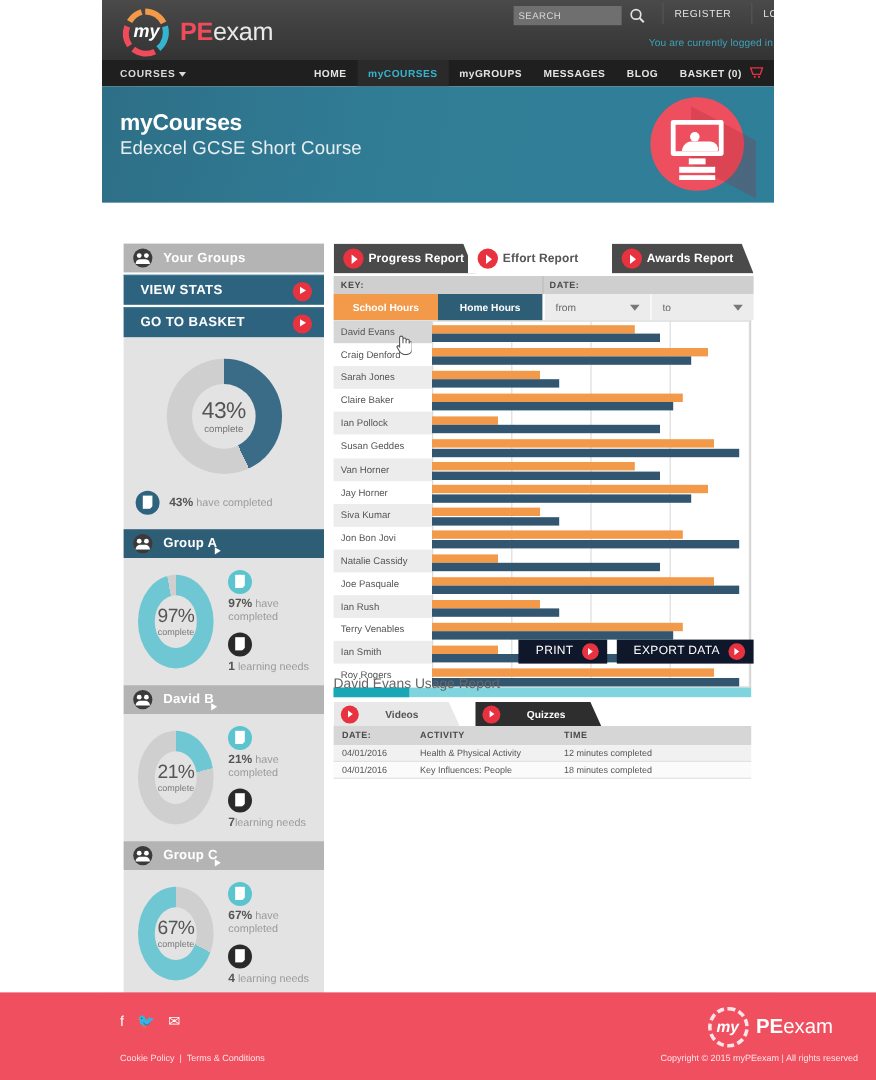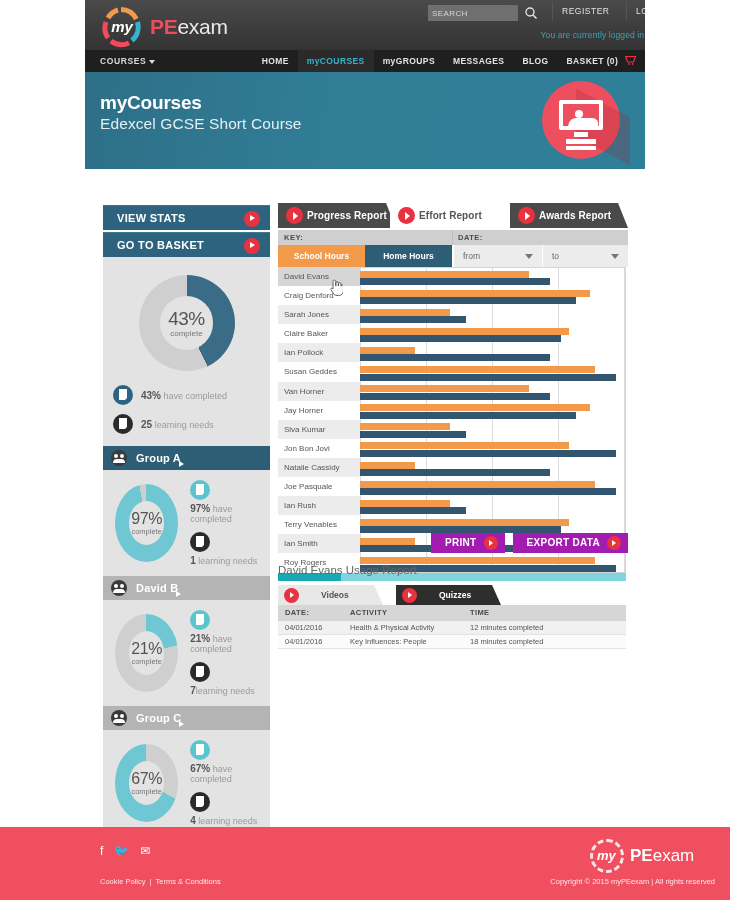--- a/index.html
+++ b/index.html
@@ -229,22 +229,22 @@
   .bar.o { top:2.5px; background:#f2994a; }
   .bar.n { top:10px; background:#32566f; }
 
   .scroll { position:absolute; left:0; top:306px; width:348px; height:8px; background:#7fd4dd; }
   .scroll-thumb { position:absolute; left:0; top:0; width:63px; height:8px; background:#19a6b5; }
 
   .cursor-hand { position:absolute; left:50px; top:10px; width:15px; height:19px; z-index:9; }
 
   .actions { position:absolute; right:0; top:330px; display:flex; gap:8px; }
   .act-btn {
-    position:relative; height:20px; line-height:20px; background:#a21caf;
-    color:#fff; font-size:10px; font-weight:bold; padding:0 28px 0 14px; cursor:pointer; letter-spacing:.3px;
+    position:relative; height:20px; line-height:20px; background:#0f172a;
+    color:#fff; font-size:10px; font-weight:normal; padding:0 28px 0 14px; cursor:pointer; letter-spacing:.3px;
   }
   .act-btn .pbtn { position:absolute; right:7px; top:3px; width:14px; height:14px; }
   .act-btn .pbtn::after { left:5px; top:3.5px; border-left-width:4.5px; border-top-width:3.5px; border-bottom-width:3.5px; }
 
   .usage-title { position:absolute; left:0; top:361px; font-size:11.5px; color:#666; }
 
   .tabs2 { position:absolute; left:0; top:382px; height:22px; width:350px; }
   .tab2 {
     position:absolute; top:0; height:20px; line-height:20px; color:#fff;
     font-size:8.5px; font-weight:bold; padding-left:43px; cursor:pointer;
@@ -350,20 +350,24 @@
       <div class="hb-stand"></div>
       <div class="hb-base"></div>
       <div class="hb-base2"></div>
     </div>
   </div>
 
   <div class="content">
 
     <div class="sidebar">
 
+      <div class="grp-header">
+        <span class="gh-icon"></span>
+        <span>Your Groups</span>
+      </div>
 
       <div class="sb-btn">
         <span>VIEW STATS</span>
         <span class="arrow-btn"></span>
       </div>
       <div class="sb-btn">
         <span>GO TO BASKET</span>
         <span class="arrow-btn"></span>
       </div>
 
@@ -371,24 +375,20 @@
         <div class="donut-wrap">
           <div class="donut" style="background:conic-gradient(#3a6b87 0 43%, #cfcfcf 43% 100%);"></div>
           <div class="donut-hole">
             <div class="donut-pct">43%</div>
             <div class="donut-lbl">complete</div>
           </div>
         </div>
         <div class="stat-row" style="margin-top:14px;">
           <span class="doc-icon blue"></span>
           <span class="stat-txt"><b>43%</b> <span>have completed</span></span>
-        </div>
-        <div class="stat-row">
-          <span class="doc-icon dark"></span>
-          <span class="stat-txt"><b>25</b> <span>learning needs</span></span>
         </div>
       </div>
 
       <div class="grp-header dark">
         <span class="gh-icon"></span>
         <span>Group A</span>
         <span class="arrow-btn gh-arrow"></span>
       </div>
       <div class="grpbody">
         <div class="donut-wrap small">

